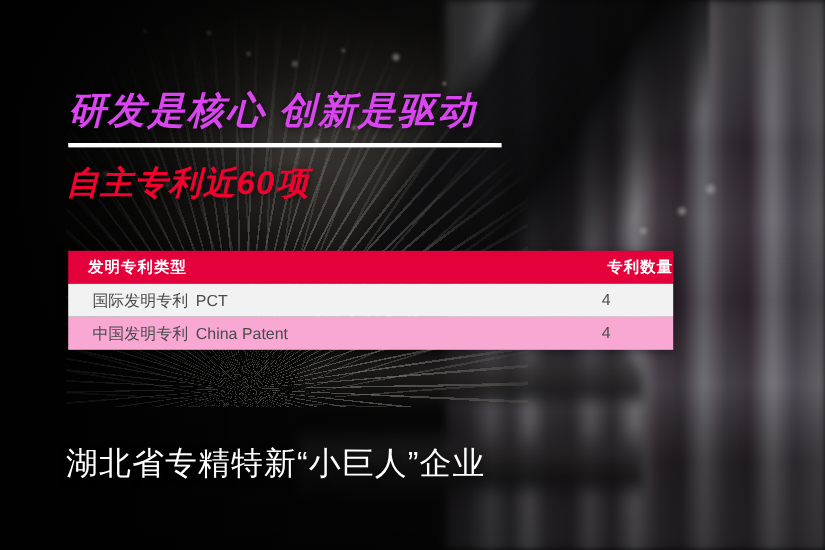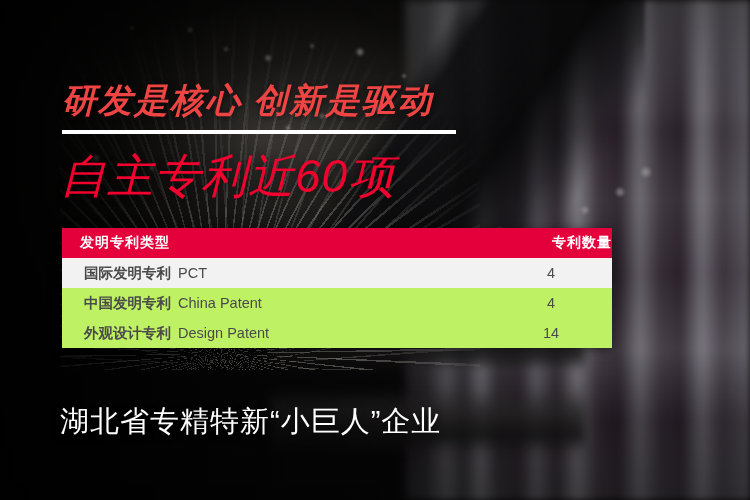--- a/index.html
+++ b/index.html
@@ -149,39 +149,39 @@
     z-index: 5;
     height: 100%;
   }
   .headline {
     position: absolute;
     left: 62px;
     top: 78px;
     font-size: 34px;
     font-weight: bold;
     font-style: italic;
-    color: #ef4444;
+    color: #d946ef;
     letter-spacing: 2px;
     white-space: nowrap;
     text-shadow: 0 1px 6px rgba(0,0,0,0.65);
   }
   .divider {
     position: absolute;
     left: 62px;
     top: 130px;
     width: 394px;
     height: 4px;
     background: #ffffff;
   }
   .subheadline {
     position: absolute;
     left: 60px;
     top: 146px;
-    font-size: 46px;
-    font-weight: normal;
+    font-size: 30px;
+    font-weight: bold;
     font-style: italic;
     color: #f2002e;
     letter-spacing: 1px;
     white-space: nowrap;
     text-shadow: 0 2px 8px rgba(0,0,0,0.55);
   }
 
   
   .patent-table {
     position: absolute;
@@ -205,30 +205,30 @@
     color: #ffffff;
     font-size: 14px;
     font-weight: bold;
     letter-spacing: 1px;
   }
   .th-type { text-align: left; padding-left: 18px !important; }
   .th-count { text-align: right; width: 122px; }
 
   .patent-table tbody tr { height: 30px; }
   .patent-table tbody tr.odd  { background: #f2f2f2; }
-  .patent-table tbody tr.even { background: #bef264; }
+  .patent-table tbody tr.even { background: #f9a8d4; }
 
   .cell-type {
     text-align: left;
     padding-left: 22px !important;
     color: #4a4a4a;
     font-size: 14.5px;
     white-space: nowrap;
   }
-  .cell-type .cn { margin-right: 7px; font-weight: bold; }
+  .cell-type .cn { margin-right: 7px; }
   .cell-type .en { }
   .cell-count {
     text-align: center;
     color: #4a4a4a;
     font-size: 14.5px;
     width: 122px;
   }
 
   .footline {
     position: absolute;
@@ -278,25 +278,19 @@
             <span class="cn">国际发明专利</span><span class="en">PCT</span>
           </td>
           <td class="cell-count">4</td>
         </tr>
         <tr class="even">
           <td class="cell-type">
             <span class="cn">中国发明专利</span><span class="en">China Patent</span>
           </td>
           <td class="cell-count">4</td>
         </tr>
-        <tr class="even">
-          <td class="cell-type">
-            <span class="cn">外观设计专利</span><span class="en">Design Patent</span>
-          </td>
-          <td class="cell-count">14</td>
-        </tr>
       </tbody>
     </table>
 
     <div class="footline">湖北省专精特新“小巨人”企业</div>
 
   </div>
 </div>
 
 </body></html>

